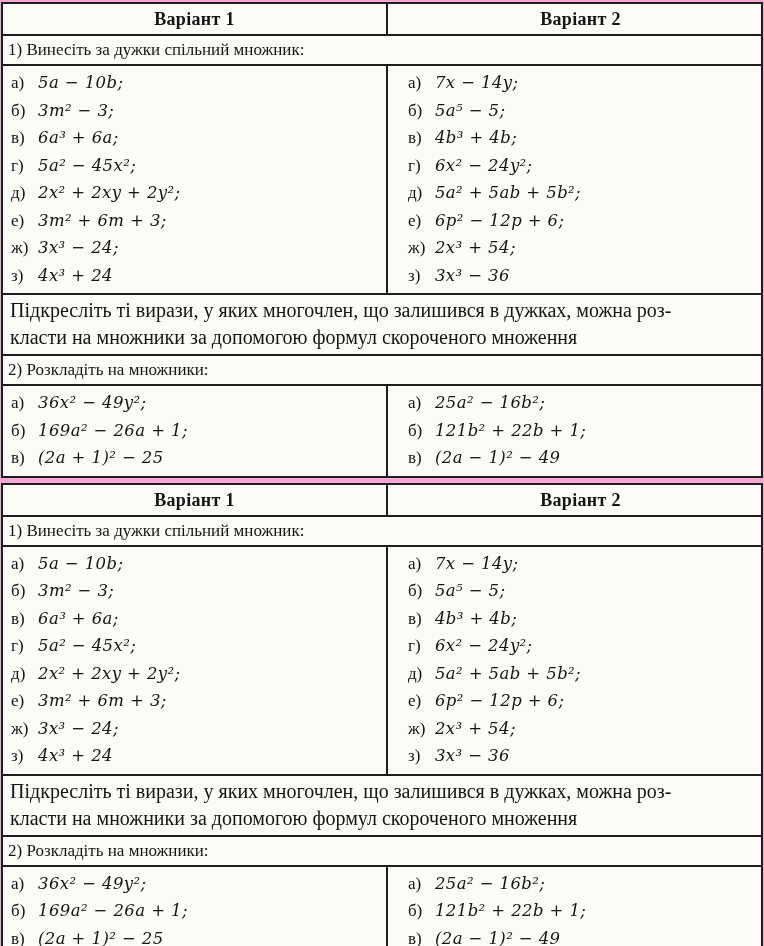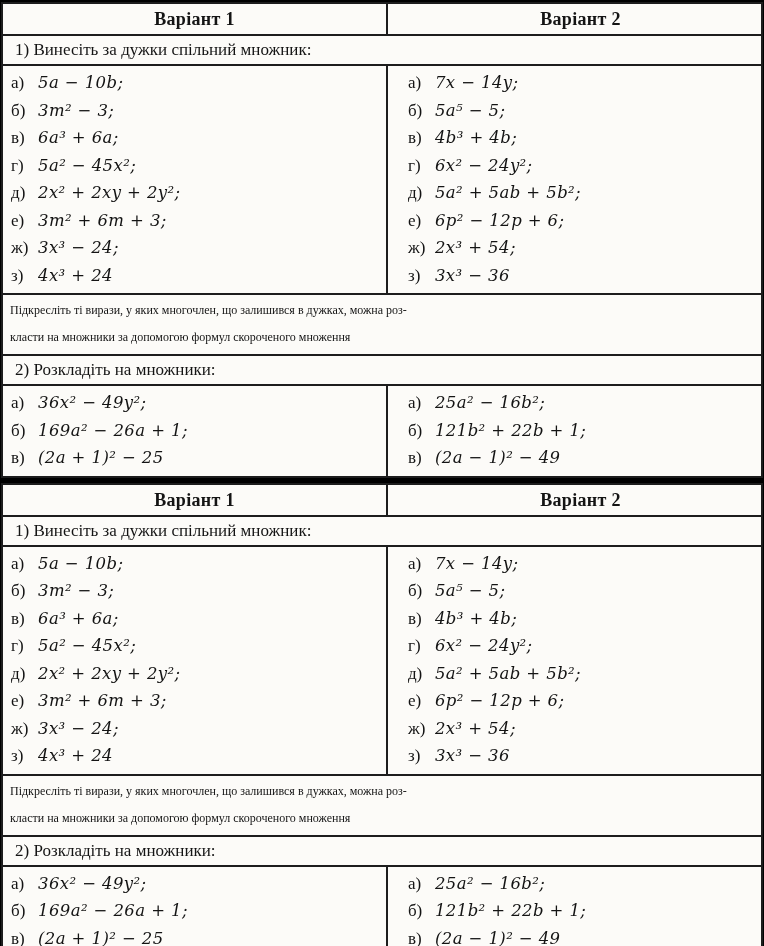--- a/index.html
+++ b/index.html
@@ -3,21 +3,21 @@
 <meta charset="utf-8">
 <style>
   html, body {
     margin: 0;
     padding: 0;
     background: #e9e7e2;
   }
   .page {
     width: 764px;
     height: 946px;
-    background: #000000;
+    background: #f9a8d4;
     box-sizing: border-box;
     padding: 2px 1px 0 1px;
     font-family: "Liberation Serif", "DejaVu Serif", serif;
     color: #141414;
     overflow: hidden;
   }
   .card {
     border: 2px solid #1d1d1d;
     background: #fcfbf8;
     box-sizing: border-box;
@@ -47,21 +47,21 @@
     font-weight: bold;
     font-size: 18px;
     line-height: 28px;
     padding: 1px 0;
     letter-spacing: 0.3px;
   }
   .task-row {
     border-bottom: 2px solid #1d1d1d;
     font-size: 17px;
     line-height: 26px;
-    padding: 1px 8px 1px 12px;
+    padding: 1px 8px 1px 5px;
   }
   .items-row {
     display: flex;
     border-bottom: 2px solid #1d1d1d;
   }
   .items-row.last {
     border-bottom: none;
     border-radius: 28px;
   }
   .col {
@@ -78,21 +78,21 @@
     font-style: normal;
   }
   .expr {
     font-family: "DejaVu Serif", serif;
     font-style: italic;
     font-size: 16.5px;
     letter-spacing: 0.4px;
   }
   .note-row {
     border-bottom: 2px solid #1d1d1d;
-    font-size: 12px;
+    font-size: 20px;
     line-height: 27px;
     padding: 2px 8px 3px 7px;
   }
 </style>
 </head>
 <body>
 
 <div class="page">
 
   <section class="card">

